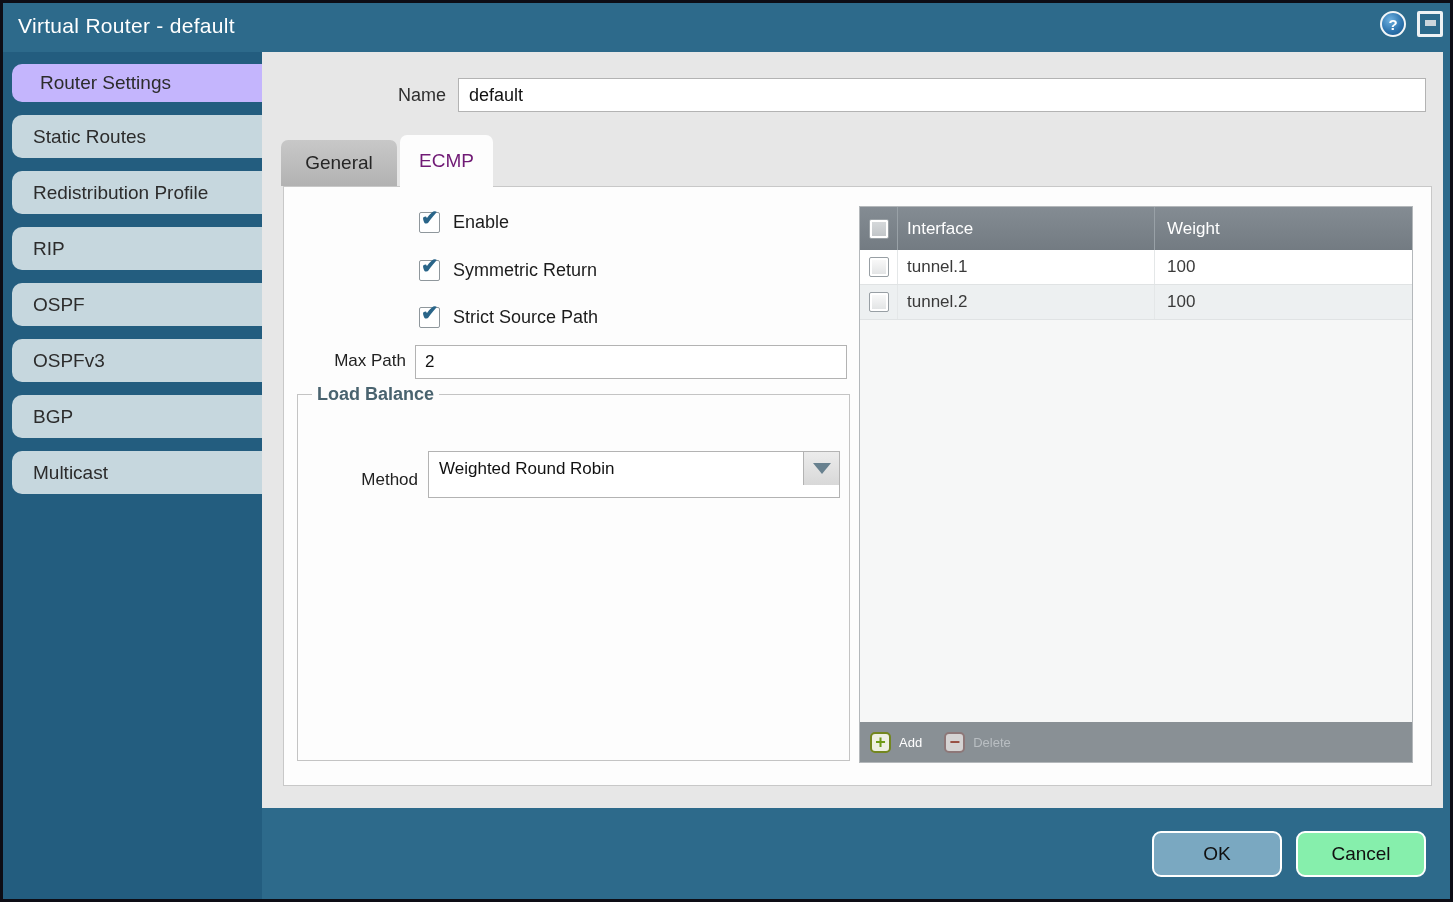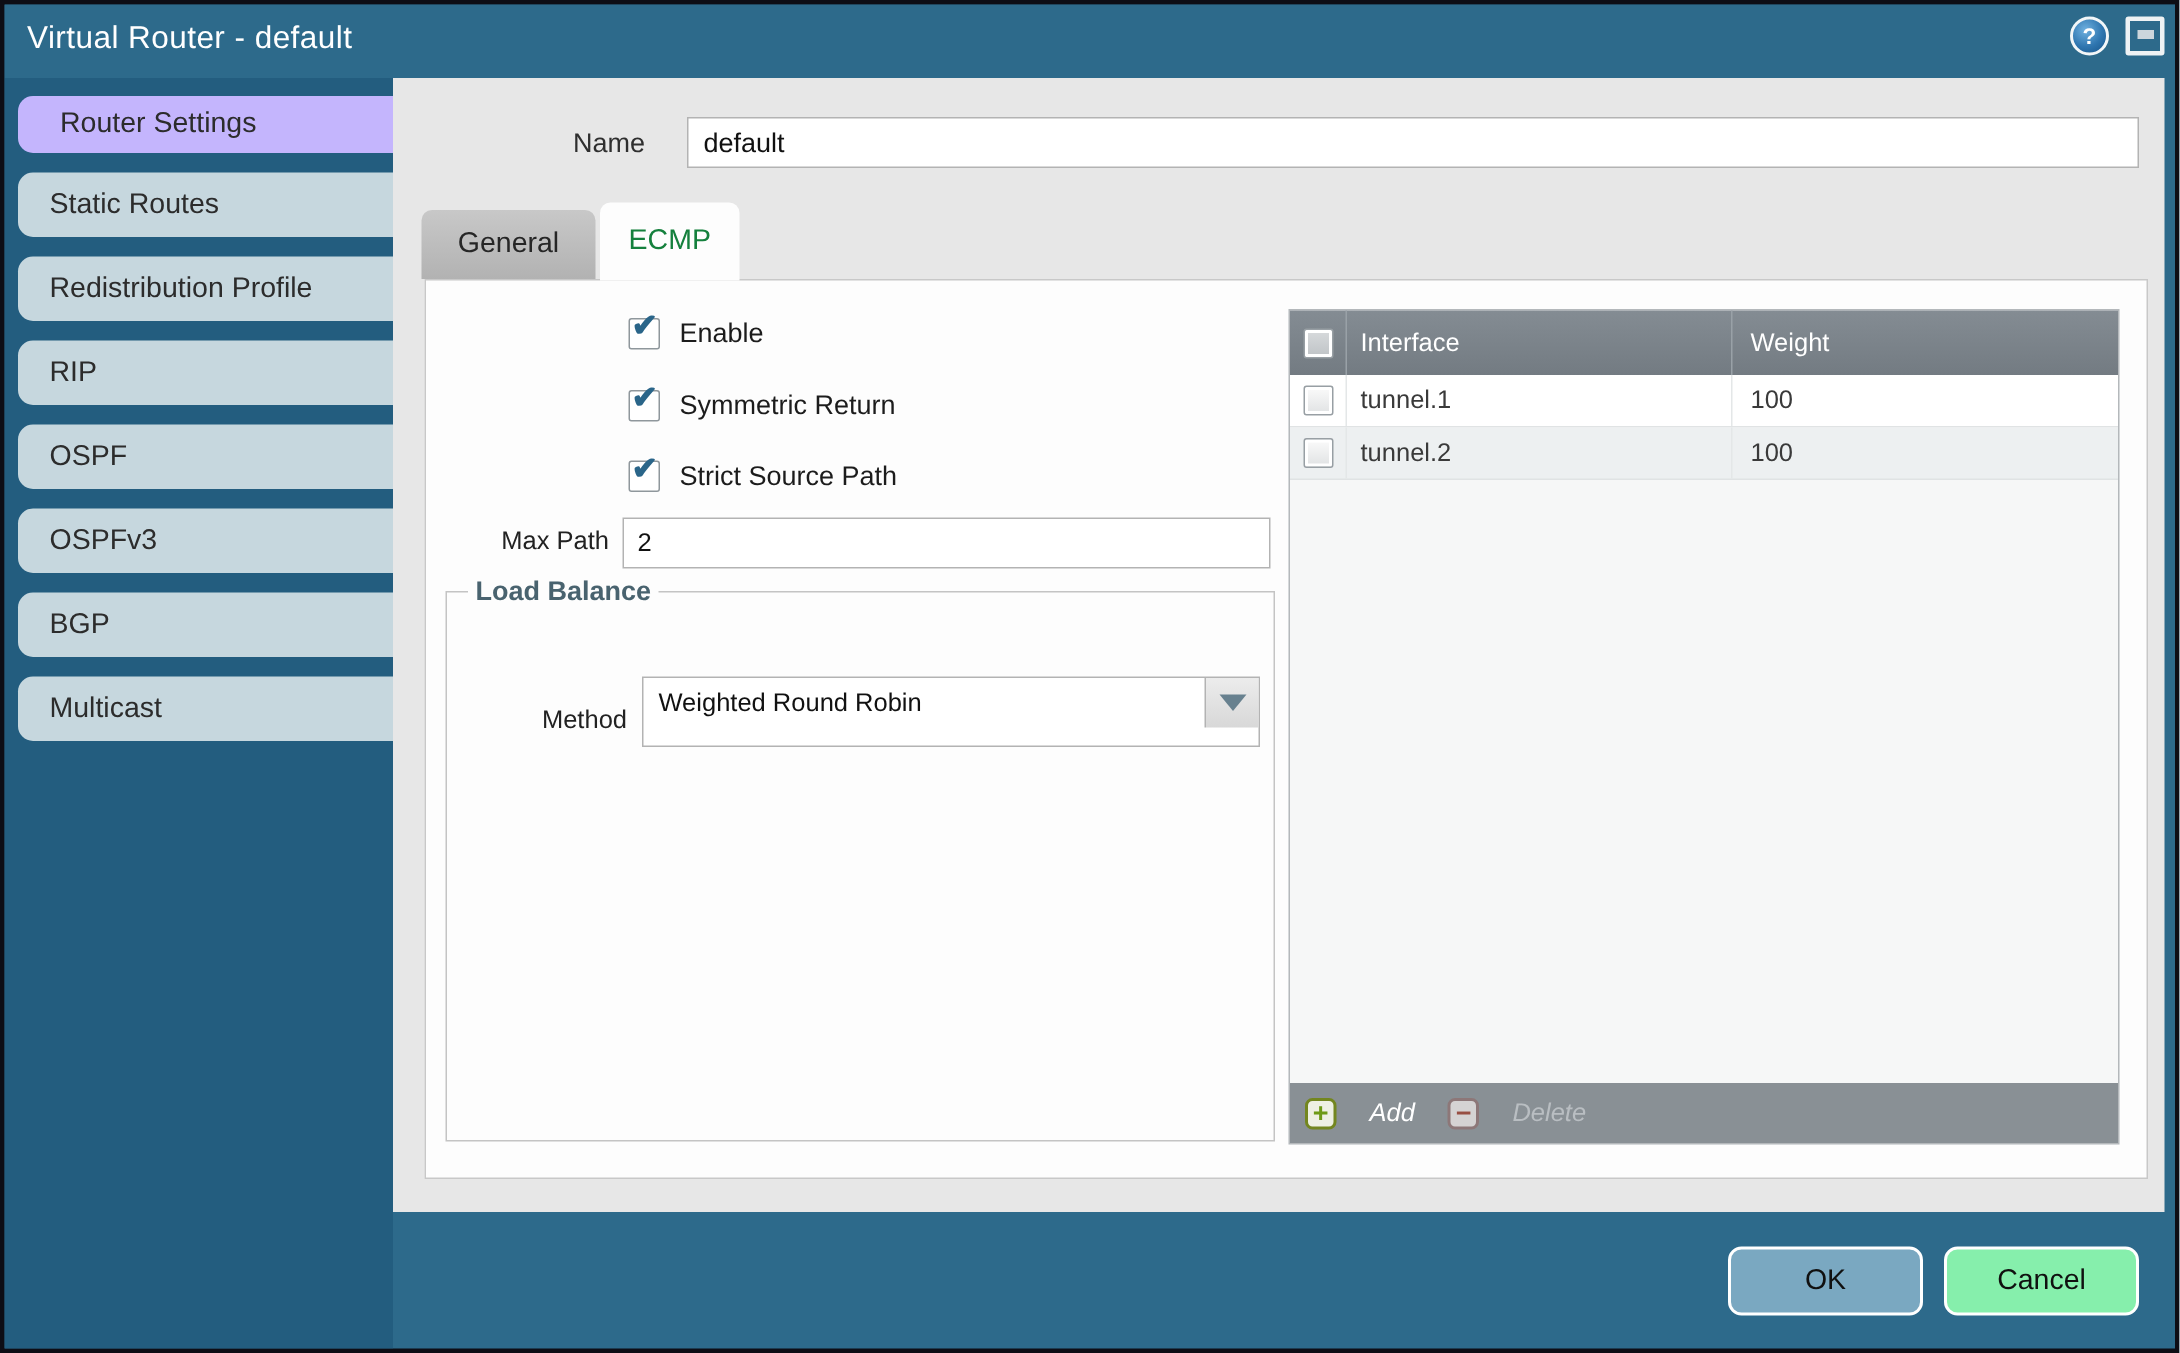--- a/index.html
+++ b/index.html
@@ -18,28 +18,28 @@
 
   
   .sidebar{position:absolute;left:0;top:49px;width:259px;height:847px;background:#235d7f;padding-top:12px;}
   .nav-item{margin:0 0 13px 9px;width:250px;height:43px;background:#c6d7de;border-radius:10px 0 0 10px;
     display:flex;align-items:center;padding-left:21px;font-size:19px;color:#2c2c2c;cursor:pointer;}
   .nav-item.active{background:#c4b5fd;height:38px;padding-left:28px;}
 
   
   .content{position:absolute;left:259px;top:49px;width:1181px;height:756px;background:#e7e7e7;}
   .name-row{position:absolute;left:0;top:26px;width:1164px;height:34px;display:flex;align-items:center;}
-  .name-label{width:196px;text-align:right;padding-right:28px;font-size:18px;color:#2f2f2f;}
+  .name-label{width:196px;text-align:right;padding-right:12px;font-size:18px;color:#2f2f2f;}
   .name-input{flex:1;height:34px;background:#ffffff;border:1px solid #b3b3b3;font-size:18px;color:#111;
     padding:0 10px;font-family:Liberation Sans, sans-serif;}
 
   .tab{position:absolute;display:flex;align-items:center;justify-content:center;
     font-size:19px;border-radius:7px 7px 0 0;cursor:pointer;}
   .tab-general{left:19px;top:88px;width:116px;height:46px;background:linear-gradient(180deg,#c8c8c8,#b2b2b2);color:#262626;}
-  .tab-ecmp{left:138px;top:83px;width:93px;height:52px;background:#fdfdfd;color:#15803d;z-index:3;}
+  .tab-ecmp{left:138px;top:83px;width:93px;height:52px;background:#fdfdfd;color:#701a75;z-index:3;}
 
   .panel{position:absolute;left:21px;top:134px;width:1149px;height:600px;background:#fdfdfd;border:1px solid #c8c8c8;z-index:2;}
 
   
   .cb-row{position:absolute;left:135px;display:flex;align-items:center;height:26px;}
   .cb{width:21px;height:21px;background:#ffffff;border:1px solid #8f979c;border-radius:2px;position:relative;cursor:pointer;flex:0 0 auto;}
   .cb .check-glyph{position:absolute;left:1px;top:-6px;color:#2a6589;font-size:21px;font-weight:bold;line-height:21px;}
   .cb-label{margin-left:13px;font-size:18px;color:#1c1c1c;}
 
   .maxpath-label{position:absolute;left:0;top:164px;width:122px;text-align:right;font-size:17px;color:#222;}
@@ -79,21 +79,21 @@
   .t-row .cell.weight{padding-left:12px;}
   .tcb{width:20px;height:20px;border:1px solid #989fa4;border-radius:2px;
     background:linear-gradient(180deg,#fbfbfb,#e0e2e3);box-shadow:inset 0 0 0 2px #ffffff;cursor:pointer;}
   .tcb.header{background:linear-gradient(180deg,#d8dbdd,#bfc3c6);}
   .t-filler{flex:1;background:#f6f7f7;}
   .t-footer{height:40px;flex:0 0 auto;background:#899095;display:flex;align-items:center;padding-left:10px;}
   .mini-btn{width:21px;height:21px;border-radius:5px;display:flex;align-items:center;justify-content:center;
     font-weight:bold;font-size:18px;line-height:1;cursor:pointer;flex:0 0 auto;}
   .add-btn-icon{background:#eef0e3;border:2px solid #73861f;color:#6e9a16;}
   .del-btn-icon{background:#e9e4e3;border:2px solid #8e7272;color:#9c3f2f;opacity:.8;}
-  .footer-label{font-size:17px;margin-left:22px;font-style:italic;}
+  .footer-label{font-size:13px;margin-left:8px;}
   .add-label{color:#ffffff;}
   .del-label{color:#b9bec2;}
   .footer-gap{width:22px;}
 
   
   .action-btn{position:absolute;height:46px;border:2px solid #ffffff;border-radius:9px;
     font-size:19px;color:#101010;display:flex;align-items:center;justify-content:center;cursor:pointer;
     font-family:"Liberation Sans",sans-serif;}
   .ok-btn{left:1149px;top:828px;width:130px;background:#7aa8c1;}
   .cancel-btn{left:1293px;top:828px;width:130px;background:#86efac;}

